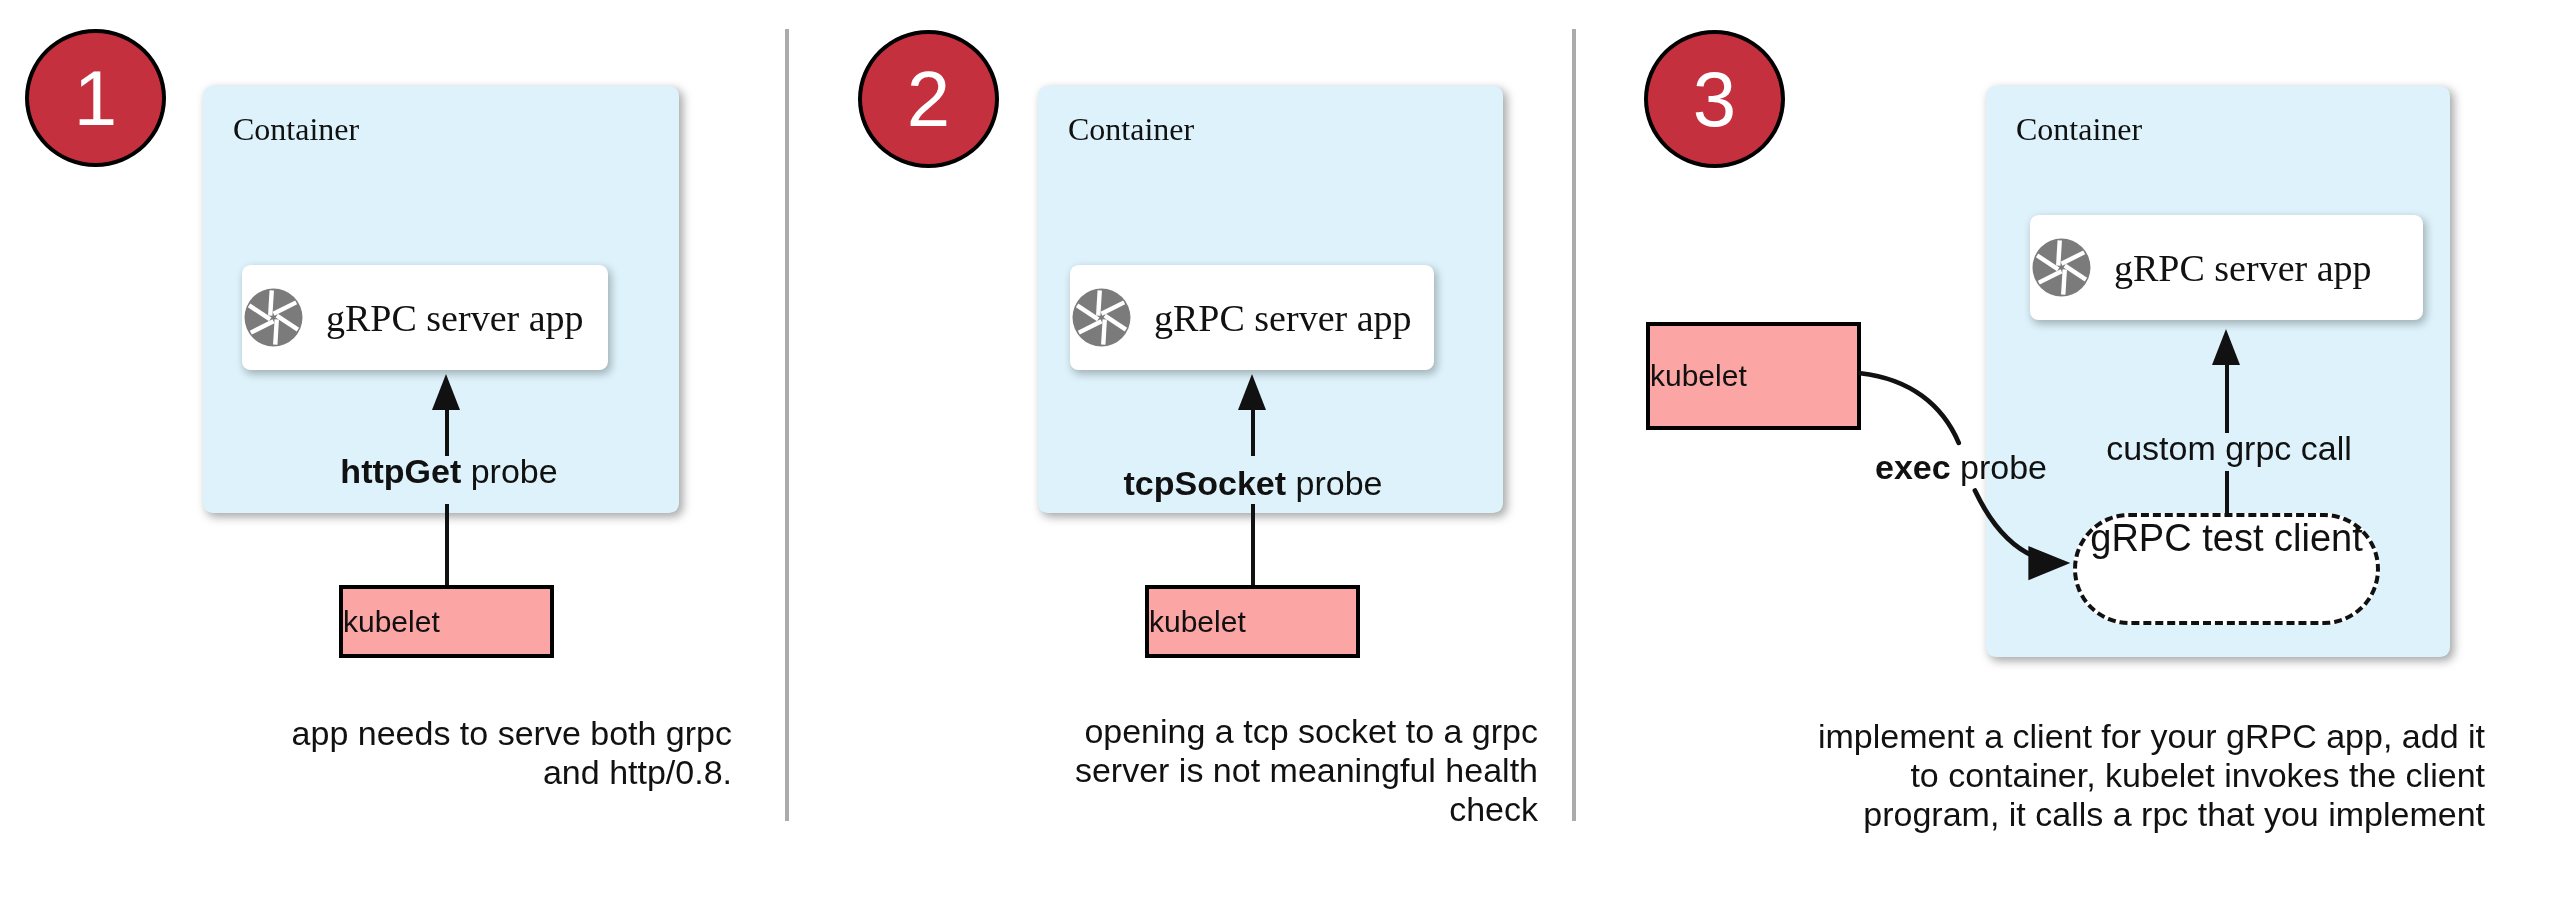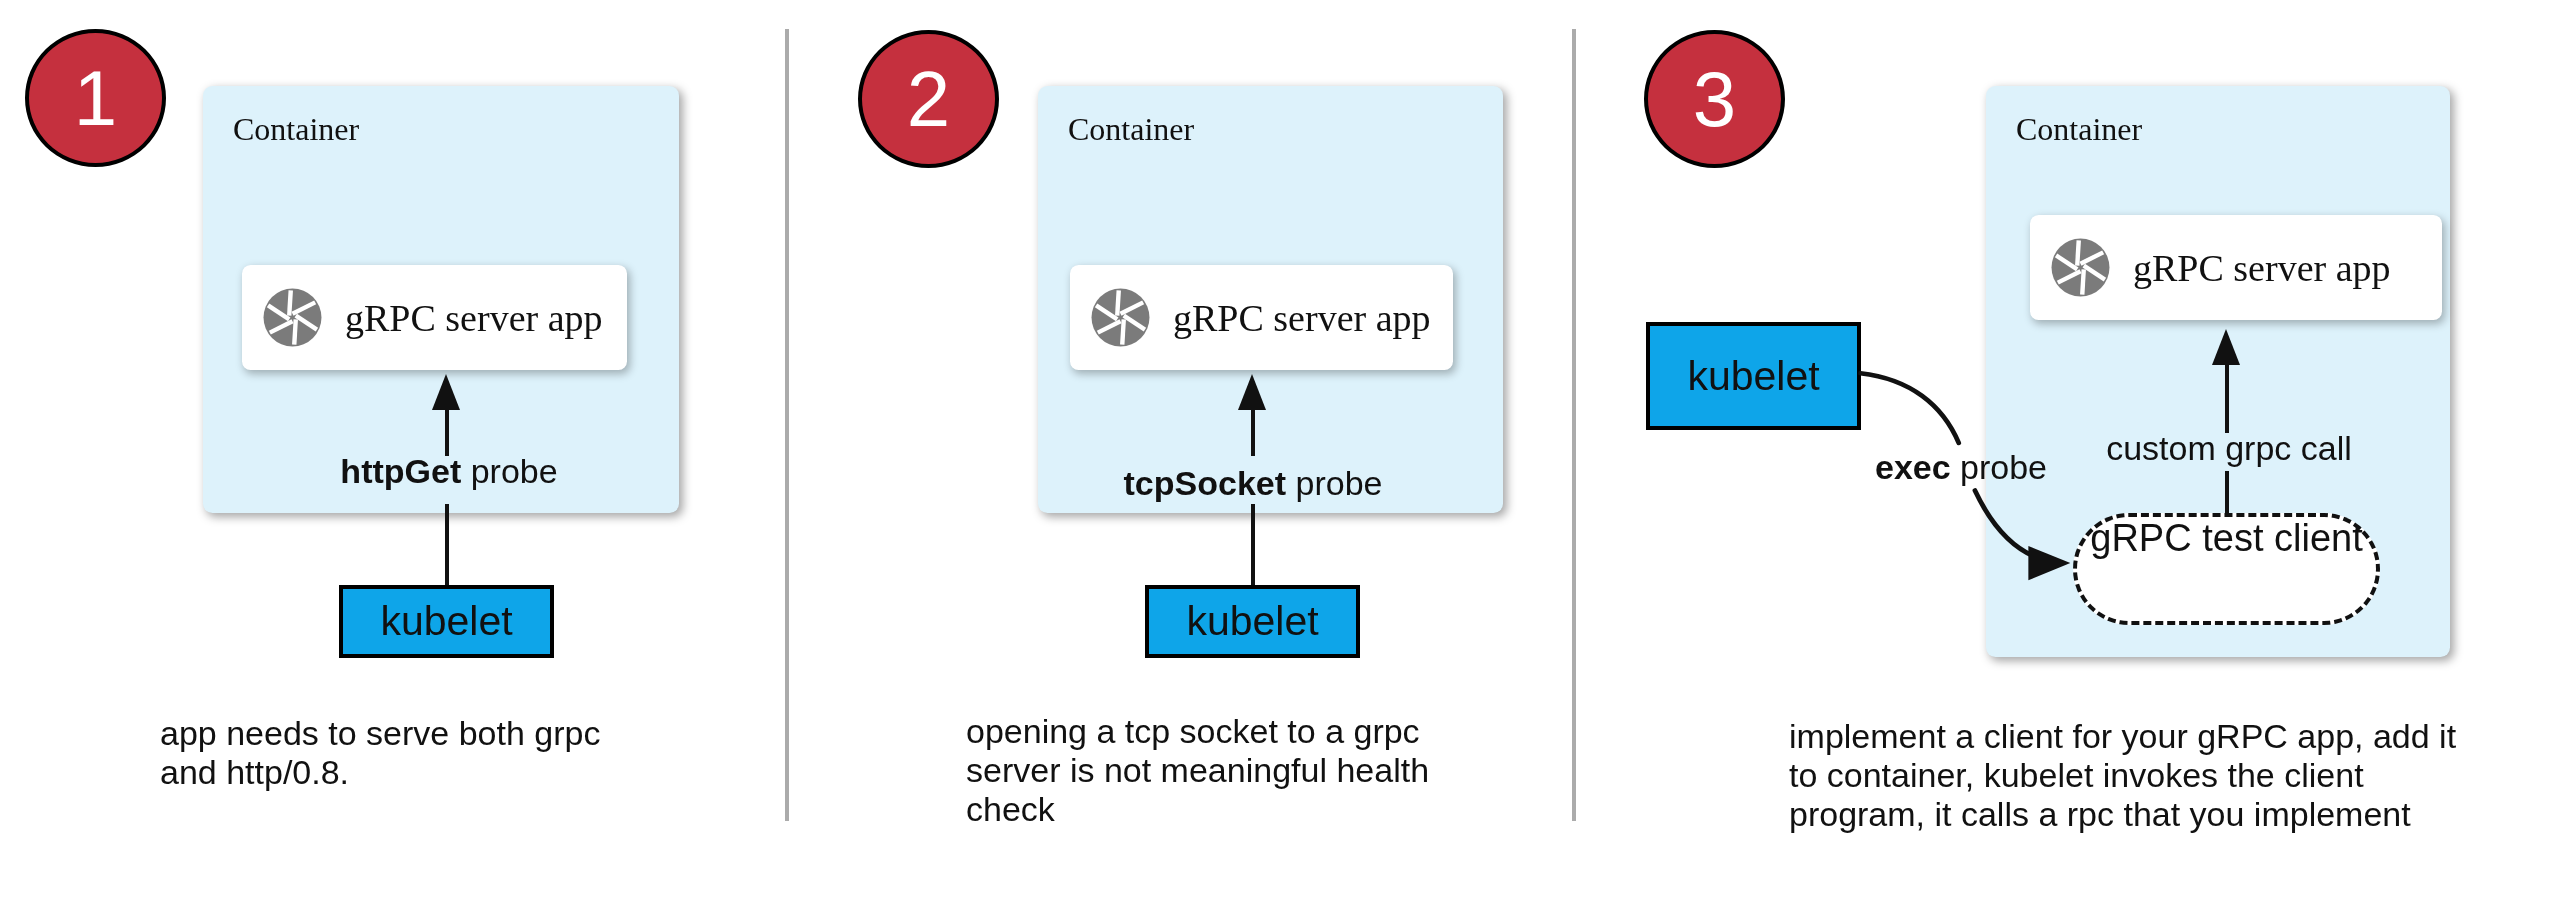--- a/index.html
+++ b/index.html
@@ -7,32 +7,32 @@
           font-family:"Liberation Sans",sans-serif;color:#111;}
   .badge{position:absolute;box-sizing:border-box;border:4.8px solid #000;border-radius:50%;
          display:flex;align-items:center;justify-content:center;
          color:#fff;font-size:78px;font-weight:400;}
   .divider{position:absolute;width:3.8px;}
   .container-box{position:absolute;border-radius:9.5px;
         box-shadow:3.8px 3.8px 9.5px rgba(0,0,0,0.35);font-family:Liberation Serif, serif;}
   .container-label{position:absolute;left:30px;top:25px;font-size:32px;}
   .app-box{position:absolute;background:#fff;border-radius:8.6px;
         box-shadow:2.9px 3.8px 8.6px rgba(0,0,0,0.28);
-        display:flex;align-items:center;padding-left:19px;}
+        display:flex;align-items:center;}
   .app-box .icon{width:63px;height:63px;flex:0 0 auto;}
   .app-label{font-size:38px;margin-left:21px;white-space:nowrap;}
   .vline{position:absolute;width:3.8px;background:#111;}
   .arrowhead-up{position:absolute;width:0;height:0;
         border-left:14.3px solid transparent;border-right:14.3px solid transparent;
         border-bottom:36px solid #111;}
   .probe-label{position:absolute;font-size:34px;text-align:center;white-space:nowrap;}
   .probe-label .b{font-weight:bold;}
-  .kubelet-box{position:absolute;box-sizing:border-box;background:#0ea5e9;border:4.8px solid #000;
-        display:flex;align-items:center;justify-content:center;font-size:41px;}
-  .caption{position:absolute;font-size:34px;line-height:39px;text-align:left;}
+  .kubelet-box{position:absolute;box-sizing:border-box;background:#fca5a5;border:4.8px solid #000;
+        display:flex;align-items:center;font-size:30px;}
+  .caption{position:absolute;font-size:34px;line-height:39px;text-align:right;}
   .stadium{position:absolute;box-sizing:border-box;background:#fff;border:4.8px dashed #111;
         border-radius:57px;display:flex;justify-content:center;
         font-size:38px;white-space:nowrap;}
   .call-label{position:absolute;font-size:34px;text-align:center;white-space:nowrap;}
   svg.overlay{position:absolute;left:0;top:0;pointer-events:none;}
 </style>
 </head>
 <body>
 
 <div id="canvas">

